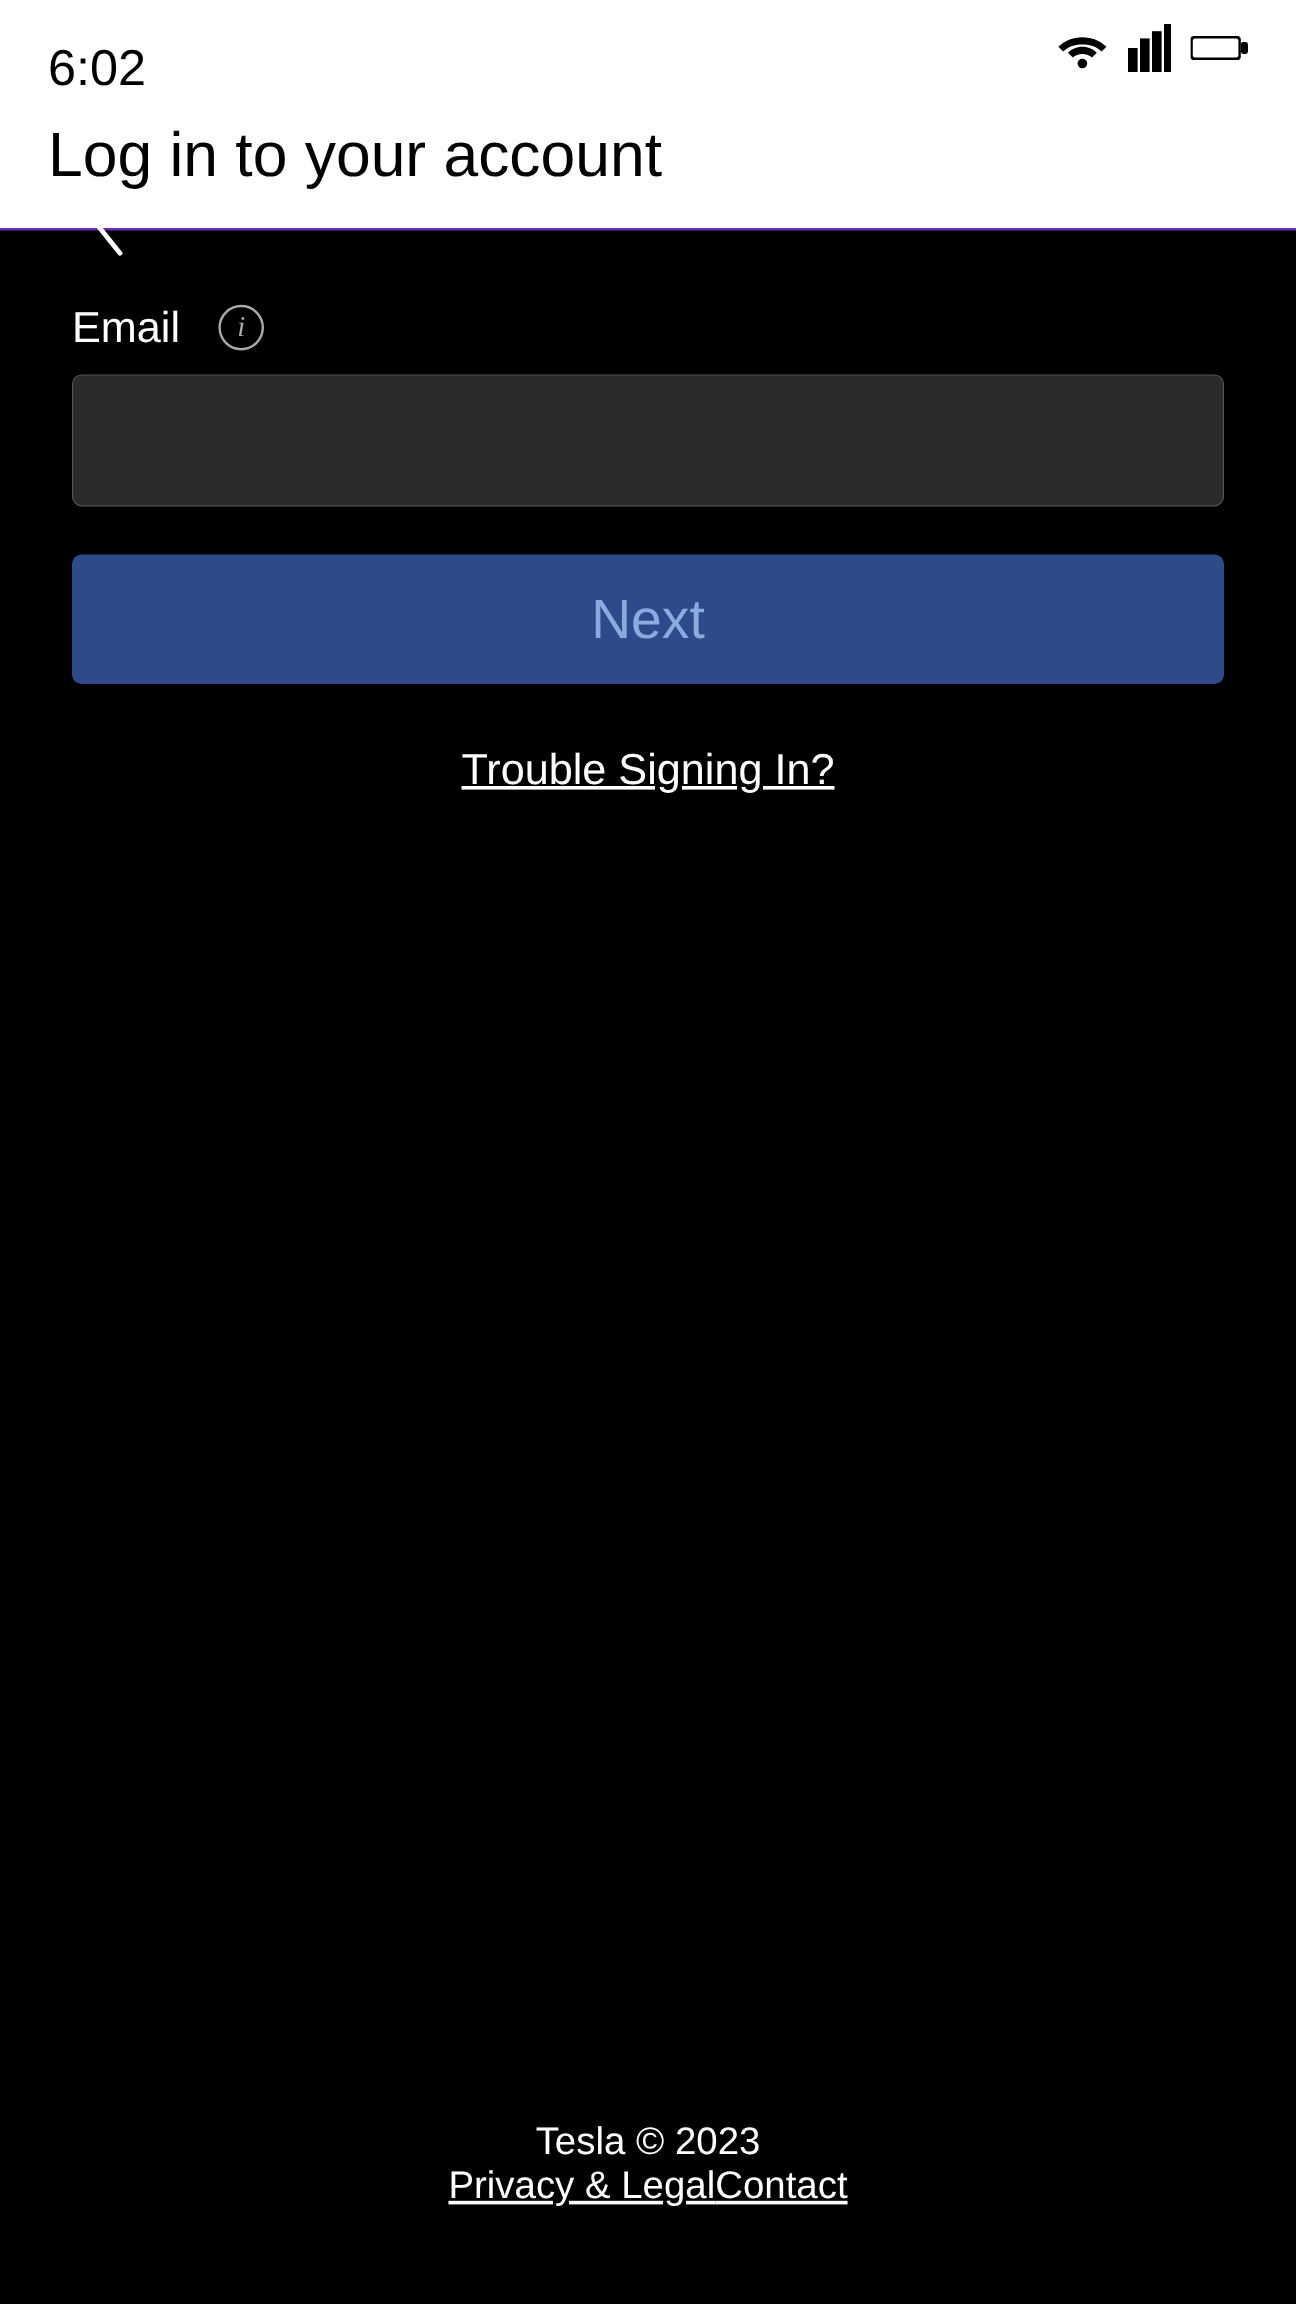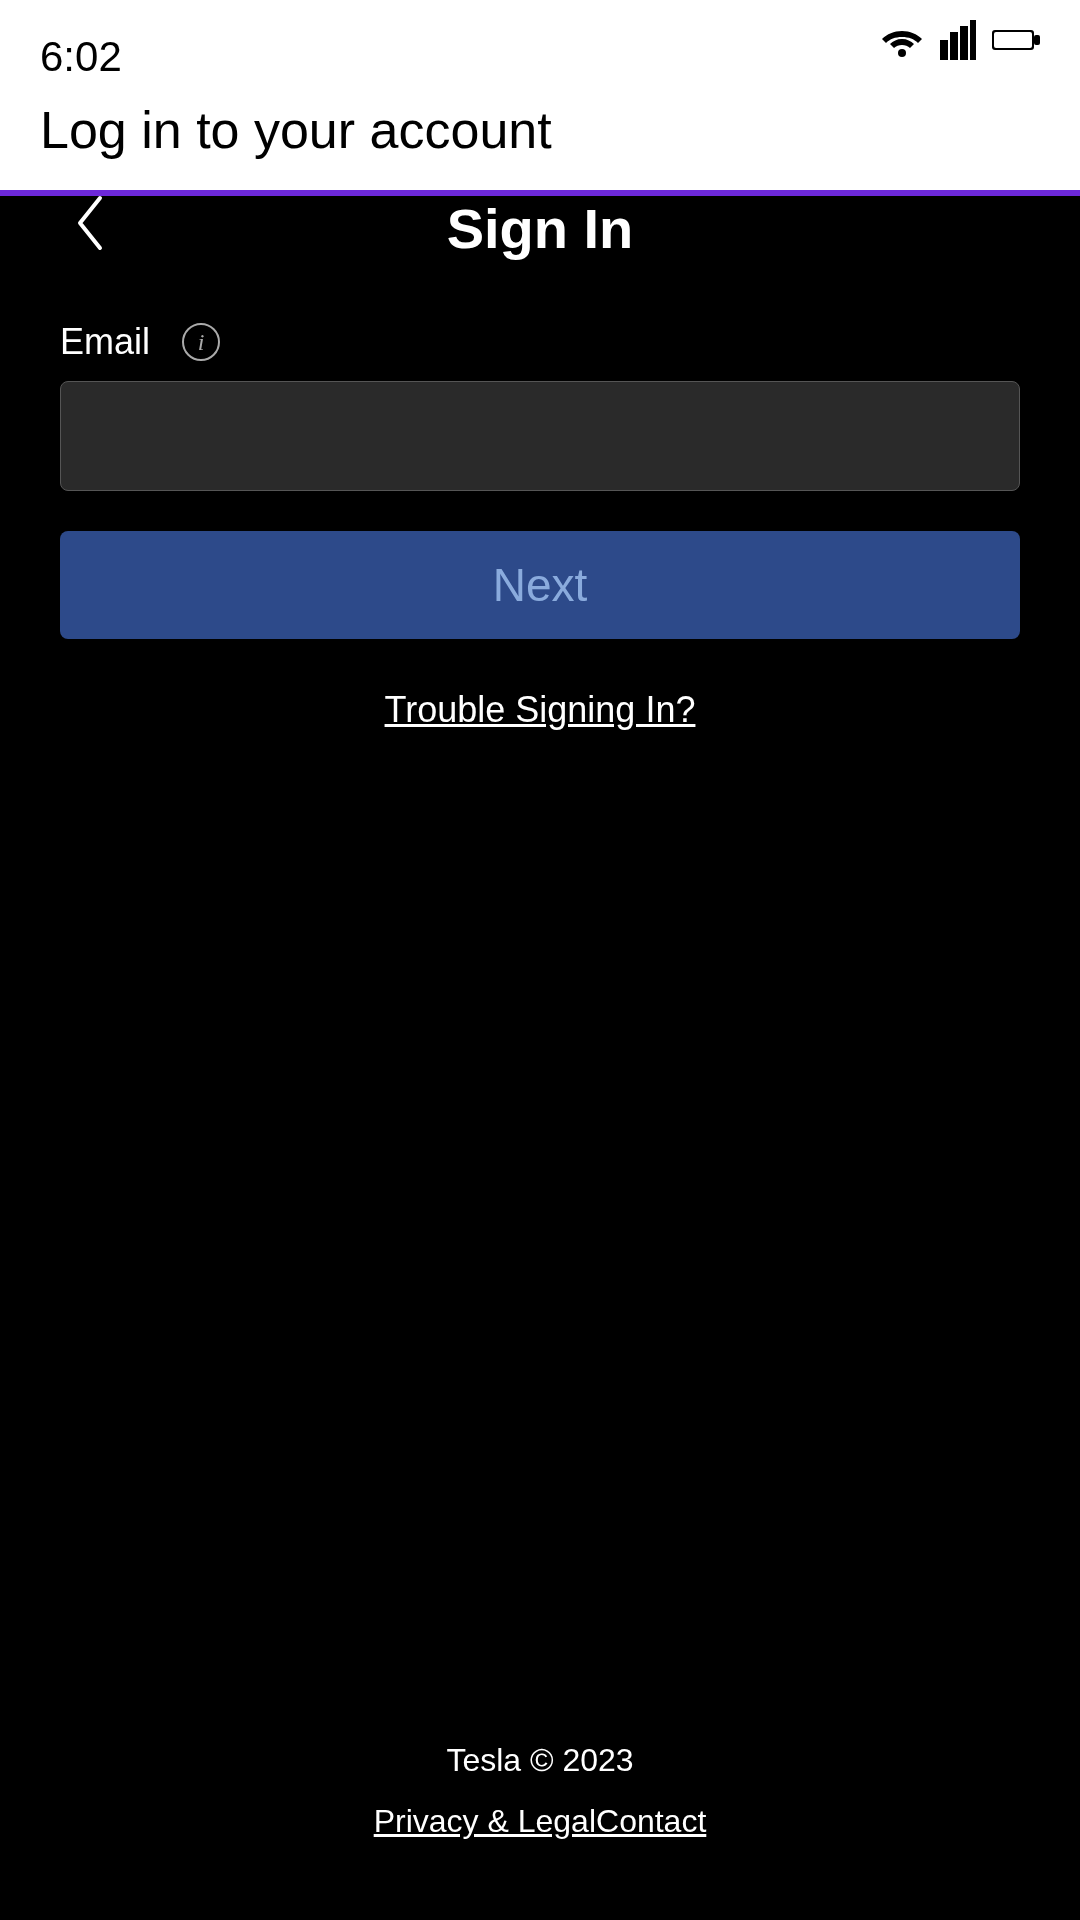--- a/index.html
+++ b/index.html
@@ -38,21 +38,21 @@
     }
 
     .wifi-icon, .signal-icon, .battery-icon {
       fill: #000;
     }
 
     
     .header-bar {
       background: #fff;
       padding: 20px 40px 30px 40px;
-      border-bottom: 6px solid #6d28d9;
+      border-bottom: 2px solid #6d28d9;
     }
 
     .header-title {
       font-size: 52px;
       font-weight: 400;
       color: #000;
     }
 
     
     .main-content {
@@ -193,21 +193,20 @@
 
     
     .footer {
       padding: 60px 0 80px 0;
       text-align: center;
     }
 
     .footer-copyright {
       color: #fff;
       font-size: 32px;
-      margin-bottom: 24px;
     }
 
     .footer-links {
       display: flex;
       justify-content: center;
     }
 
     .footer-link {
       color: #fff;
       font-size: 32px;
@@ -250,21 +249,20 @@
 
 
   <div class="sign-in-section">
 
     <div class="sign-in-nav">
       <button class="back-button">
         <svg width="40" height="60" viewBox="0 0 40 60" xmlns="http://www.w3.org/2000/svg">
           <polyline points="30,5 10,30 30,55" stroke="white" stroke-width="4" fill="none" stroke-linecap="round" stroke-linejoin="round"></polyline>
         </svg>
       </button>
-      <h2 class="sign-in-title">Sign In</h2>
     </div>
 
     <div class="email-label-row">
       <label class="email-label">Email</label>
       <div class="info-icon">
         <span>i</span>
       </div>
     </div>
 
     <input type="email" class="email-input" placeholder="" style="">

